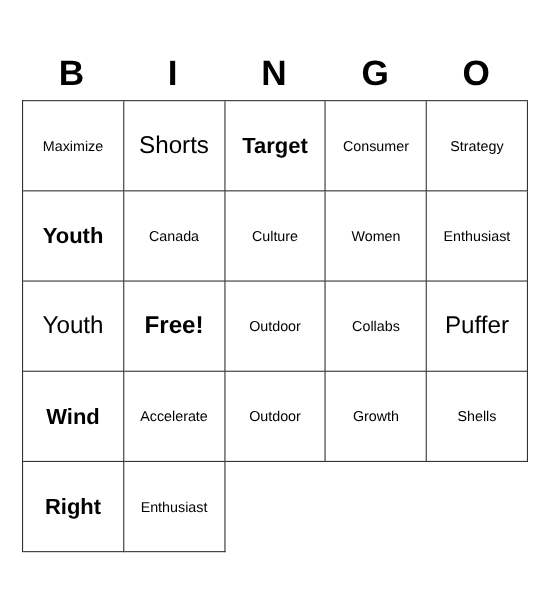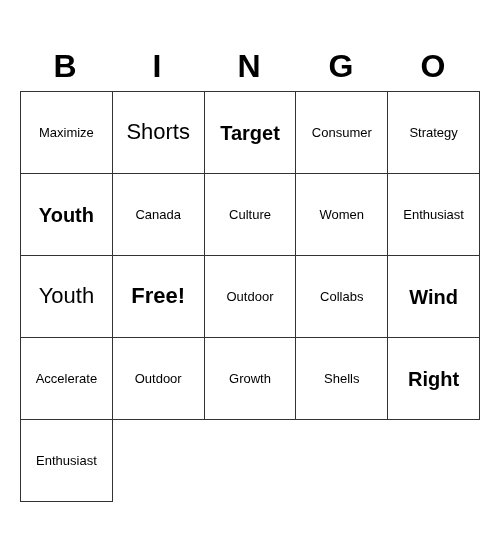--- a/index.html
+++ b/index.html
@@ -92,20 +92,21 @@
       <div class="bingo-cell">Strategy</div>
       <div class="bingo-cell xlarge">Youth</div>
       <div class="bingo-cell">Canada</div>
       <div class="bingo-cell">Culture</div>
       <div class="bingo-cell">Women</div>
       <div class="bingo-cell">Enthusiast</div>
       <div class="bingo-cell large">Youth</div>
       <div class="bingo-cell free">Free!</div>
       <div class="bingo-cell">Outdoor</div>
       <div class="bingo-cell">Collabs</div>
+      <div class="bingo-cell large">Puffer</div>
       <div class="bingo-cell xlarge">Wind</div>
       <div class="bingo-cell">Accelerate</div>
       <div class="bingo-cell">Outdoor</div>
       <div class="bingo-cell">Growth</div>
       <div class="bingo-cell">Shells</div>
       <div class="bingo-cell xlarge">Right</div>
       <div class="bingo-cell">Enthusiast</div>
     </div>
 </div>
 

